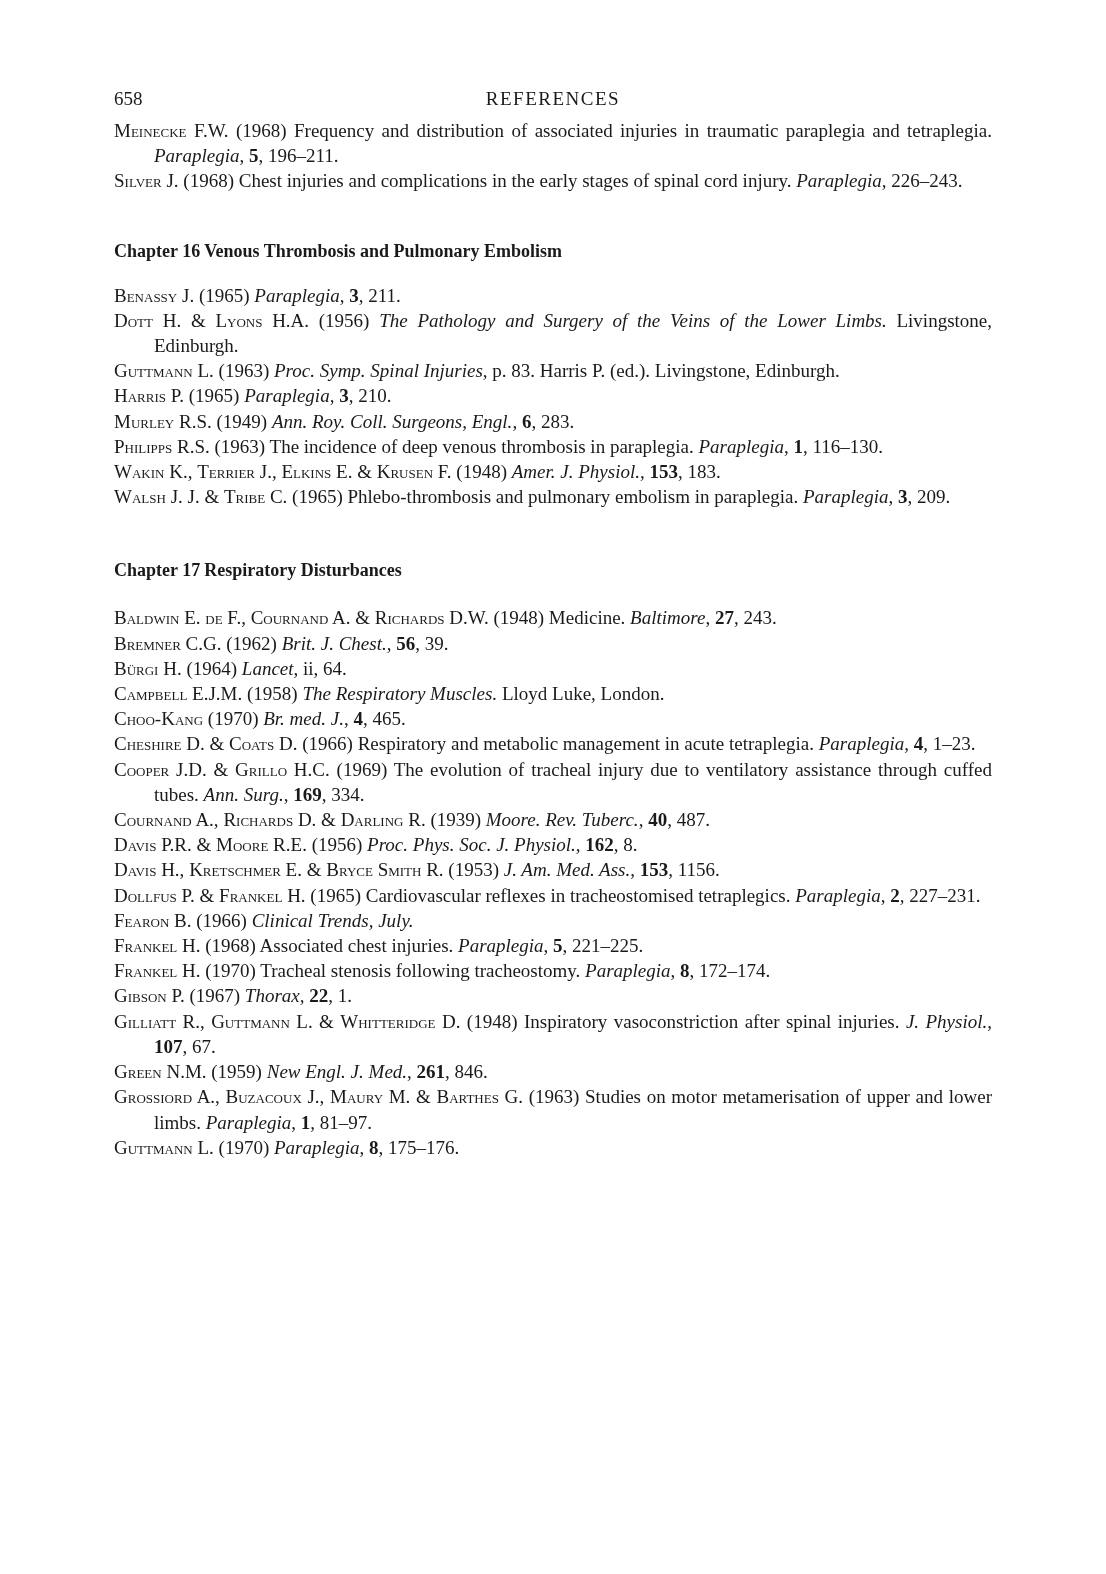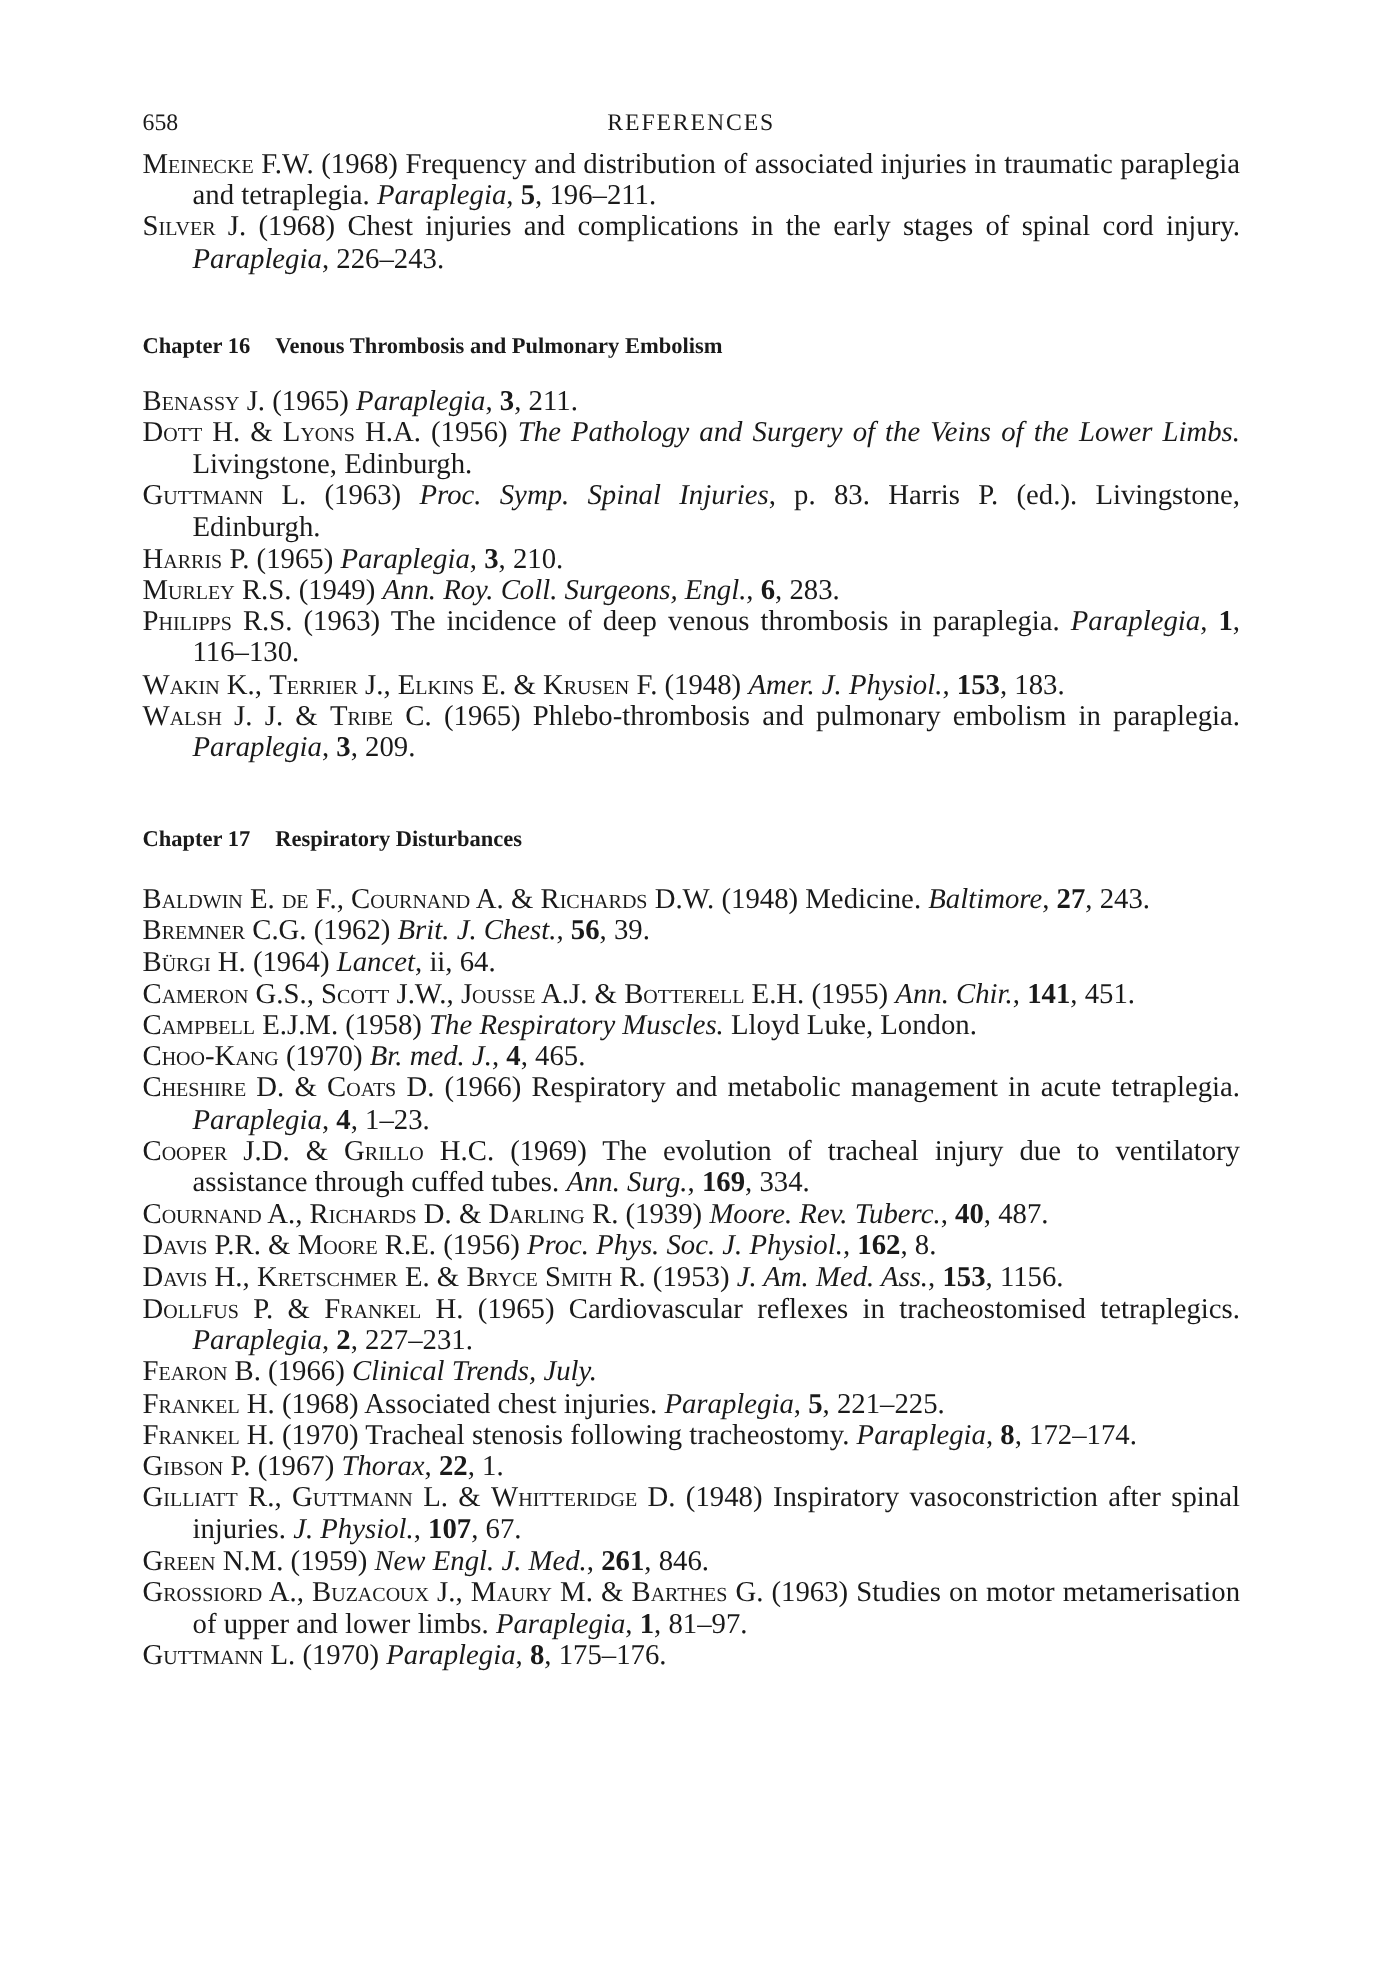--- a/index.html
+++ b/index.html
@@ -7,31 +7,31 @@
     width: 1106px; height: 1574px; position: relative; overflow: hidden;
     font-family: "Liberation Serif", "DejaVu Serif", serif;
     color: #1a1a1a;
   }
   .page { position: absolute; left: 114px; top: 84px; width: 878px; }
   .header { position: relative; height: 34px; font-size: 19px; }
   .page-number { position: absolute; left: 0; top: 4px; font-size: 19px; }
   .running-head { position: absolute; left: 0; right: 0; top: 4px; text-align: center; letter-spacing: 1.5px; font-size: 19px; }
   .refs { margin: 0; padding: 0; list-style: none; }
   .ref {
-    font-size: 23px; line-height: 25.2px;
+    font-size: 19px; line-height: 25.2px;
     padding-left: 40px; text-indent: -40px;
     text-align: justify;
   }
   .sc { font-variant: small-caps; }
   .it { font-style: italic; }
   .bd { font-weight: bold; }
   .chapter {
     font-weight: bold; font-size: 18px; margin: 0; line-height: 24px;
   }
-  .chapter .num { margin-right: 20px; font-weight: bold; }
+  .chapter .num { margin-right: 4px; font-weight: bold; }
   .gap-before-ch16 { height: 45px; }
   .gap-after-ch { height: 20px; }
   .gap-before-ch17 { height: 49px; }
   .gap-after-ch17 { height: 23px; }
 </style>
 </head>
 <body>
 
 <div class="page">
   <div class="header">
@@ -62,21 +62,20 @@
 
   <div class="gap-before-ch17"></div>
   <h2 class="chapter">
     <span class="num">Chapter 17</span><span>Respiratory Disturbances</span>
   </h2>
   <div class="gap-after-ch17"></div>
   <ul class="refs">
       <li class="ref"><span class="sc">Baldwin</span><span> E. </span><span class="sc">de</span><span> F., </span><span class="sc">Cournand</span><span> A. &amp; </span><span class="sc">Richards</span><span> D.W. (1948) Medicine. </span><span class="it">Baltimore</span><span>, </span><span class="bd">27</span><span>, 243.</span></li>
       <li class="ref"><span class="sc">Bremner</span><span> C.G. (1962) </span><span class="it">Brit. J. Chest.</span><span>, </span><span class="bd">56</span><span>, 39.</span></li>
       <li class="ref"><span class="sc">Bürgi</span><span> H. (1964) </span><span class="it">Lancet</span><span>, ii, 64.</span></li>
-      <li class="ref"><span class="sc">Cameron</span><span> G.S., </span><span class="sc">Scott</span><span> J.W., </span><span class="sc">Jousse</span><span> A.J. &amp; </span><span class="sc">Botterell</span><span> E.H. (1955) </span><span class="it">Ann. Chir.</span><span>, </span><span class="bd">141</span><span>, 451.</span></li>
       <li class="ref"><span class="sc">Campbell</span><span> E.J.M. (1958) </span><span class="it">The Respiratory Muscles.</span><span> Lloyd Luke, London.</span></li>
       <li class="ref"><span class="sc">Choo-Kang</span><span> (1970) </span><span class="it">Br. med. J.</span><span>, </span><span class="bd">4</span><span>, 465.</span></li>
       <li class="ref"><span class="sc">Cheshire</span><span> D. &amp; </span><span class="sc">Coats</span><span> D. (1966) Respiratory and metabolic management in acute tetraplegia. </span><span class="it">Paraplegia</span><span>, </span><span class="bd">4</span><span>, 1–23.</span></li>
       <li class="ref"><span class="sc">Cooper</span><span> J.D. &amp; </span><span class="sc">Grillo</span><span> H.C. (1969) The evolution of tracheal injury due to ventilatory assistance through cuffed tubes. </span><span class="it">Ann. Surg.</span><span>, </span><span class="bd">169</span><span>, 334.</span></li>
       <li class="ref"><span class="sc">Cournand</span><span> A., </span><span class="sc">Richards</span><span> D. &amp; </span><span class="sc">Darling</span><span> R. (1939) </span><span class="it">Moore. Rev. Tuberc.</span><span>, </span><span class="bd">40</span><span>, 487.</span></li>
       <li class="ref"><span class="sc">Davis</span><span> P.R. &amp; </span><span class="sc">Moore</span><span> R.E. (1956) </span><span class="it">Proc. Phys. Soc. J. Physiol.</span><span>, </span><span class="bd">162</span><span>, 8.</span></li>
       <li class="ref"><span class="sc">Davis</span><span> H., </span><span class="sc">Kretschmer</span><span> E. &amp; </span><span class="sc">Bryce Smith</span><span> R. (1953) </span><span class="it">J. Am. Med. Ass.</span><span>, </span><span class="bd">153</span><span>, 1156.</span></li>
       <li class="ref"><span class="sc">Dollfus</span><span> P. &amp; </span><span class="sc">Frankel</span><span> H. (1965) Cardiovascular reflexes in tracheostomised tetraplegics. </span><span class="it">Paraplegia</span><span>, </span><span class="bd">2</span><span>, 227–231.</span></li>
       <li class="ref"><span class="sc">Fearon</span><span> B. (1966) </span><span class="it">Clinical Trends, July.</span></li>
       <li class="ref"><span class="sc">Frankel</span><span> H. (1968) Associated chest injuries. </span><span class="it">Paraplegia</span><span>, </span><span class="bd">5</span><span>, 221–225.</span></li>

